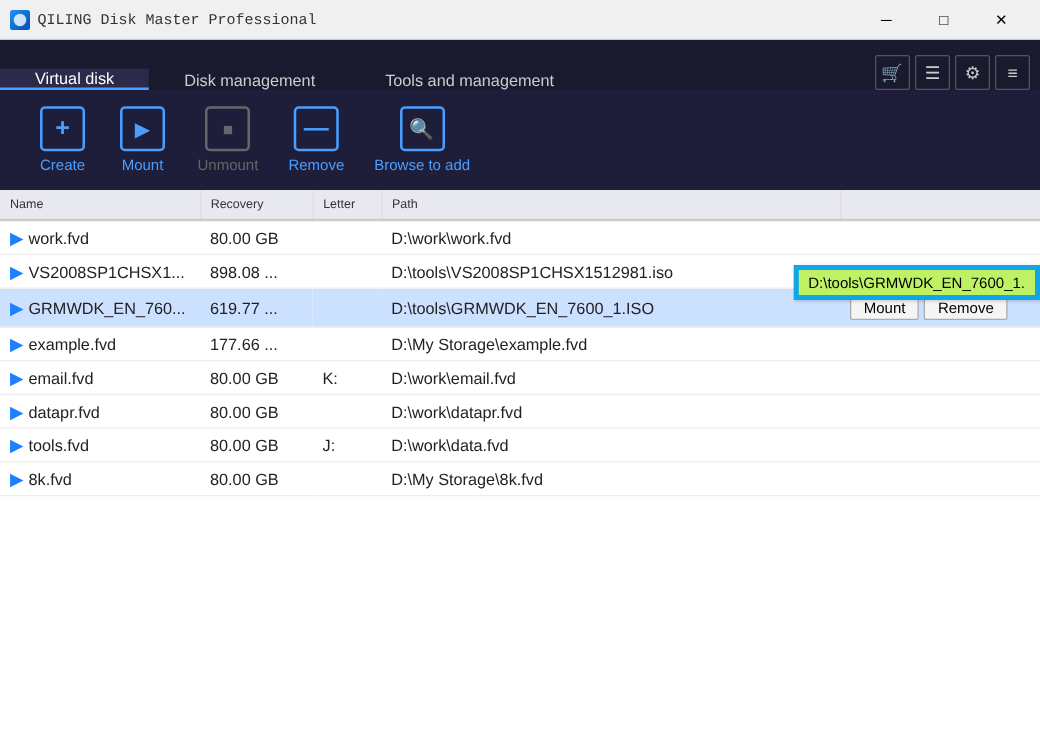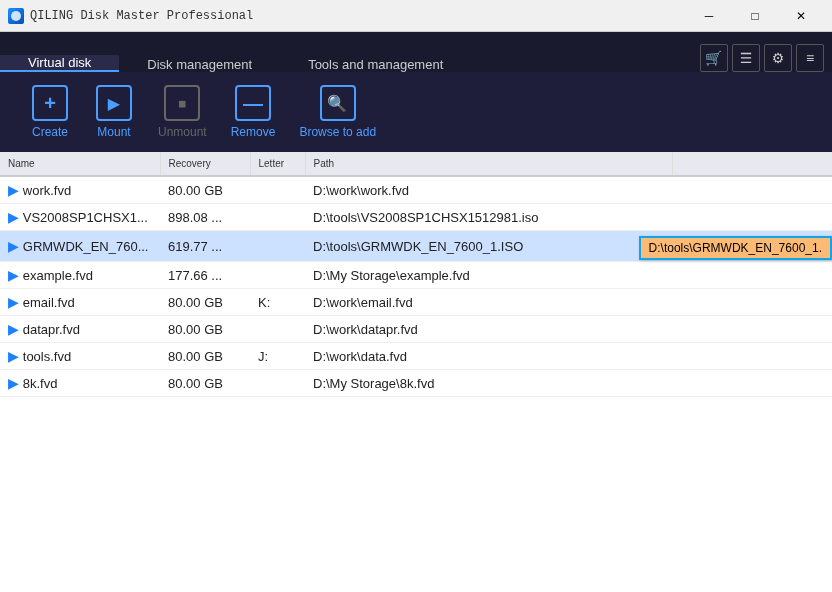--- a/index.html
+++ b/index.html
@@ -111,24 +111,24 @@
 
     
     .inline-actions { display: flex; gap: 4px; }
     .inline-btn {
       padding: 2px 10px; border: 1px solid #aaa; background: #f5f5f5;
       cursor: pointer; border-radius: 2px; font-size: 12px;
     }
 
     
     .tooltip-popup {
-      position: absolute; background: #fdba74; border: 2px solid #0ea5e9;
+      position: absolute; background: #bef264; border: 4px solid #0ea5e9;
       padding: 3px 8px; font-size: 12px; white-space: nowrap;
       box-shadow: 1px 1px 3px rgba(0,0,0,0.2); z-index: 10;
-      right: 0; top: 84px;
+      right: 0; top: 60px;
     }
 
     .table-container { overflow-x: hidden; overflow-y: auto; height: 100%; position: relative; }
 
     
     .icon-create::before { content: '+'; font-size: 20px; font-weight: bold; }
     .icon-mount::before { content: '▶'; font-size: 16px; }
     .icon-unmount::before { content: '⏹'; font-size: 16px; }
     .icon-remove::before { content: '—'; font-size: 20px; font-weight: bold; }
     .icon-browse::before { content: '🔍'; font-size: 16px; }

